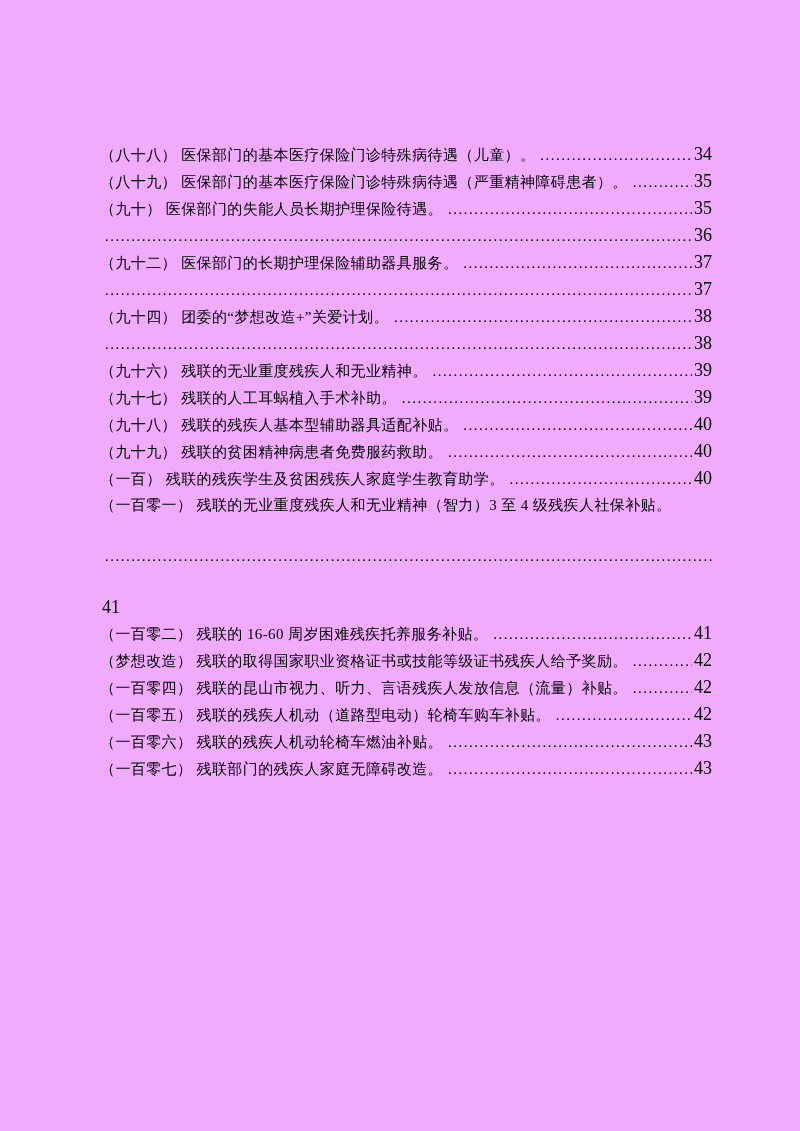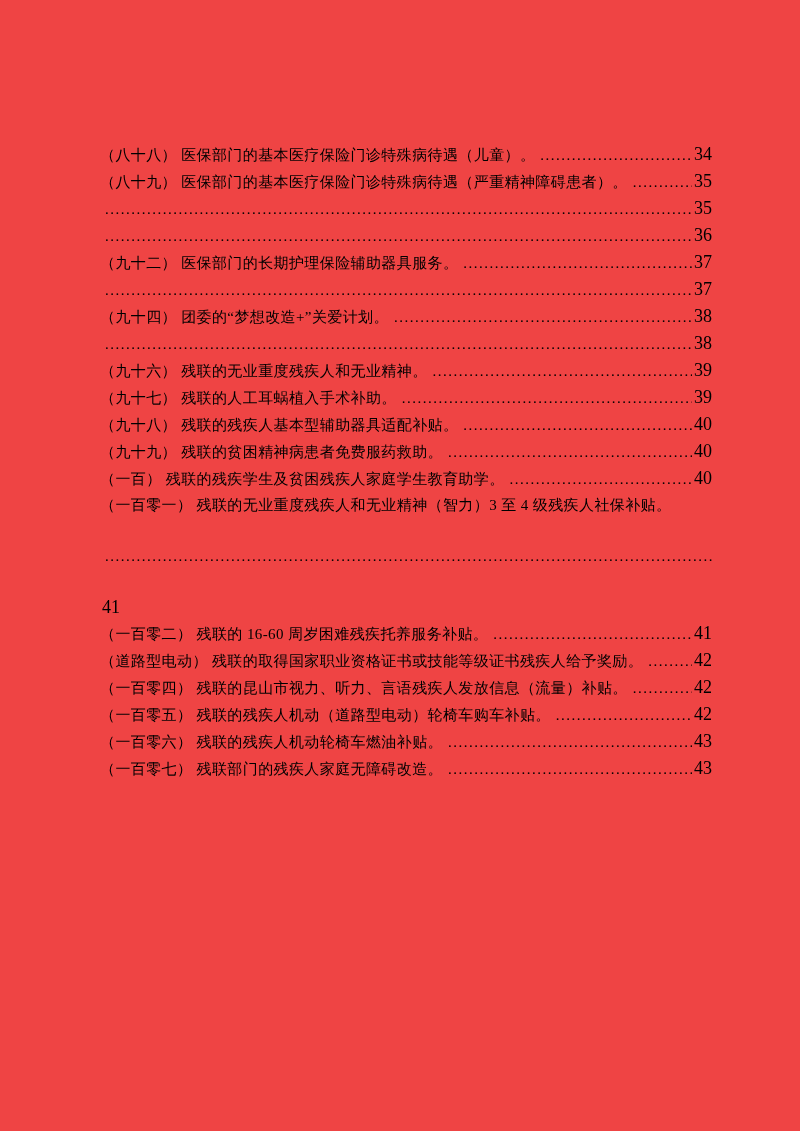--- a/index.html
+++ b/index.html
@@ -4,21 +4,21 @@
 <style>
   html, body {
     margin: 0;
     padding: 0;
     background: #ffffff;
   }
   .page {
     position: relative;
     width: 800px;
     height: 1131px;
-    background: #ef4444;
+    background: #f0abfc;
     color: #000000;
     font-family: "Liberation Serif", "DejaVu Serif", serif;
     overflow: hidden;
   }
   .toc {
     position: absolute;
     left: 100px;
     right: 88px;
     top: 141px;
   }
@@ -70,20 +70,21 @@
     <span class="entry-title">（八十八） 医保部门的基本医疗保险门诊特殊病待遇（儿童）。</span>
     <span class="dot-leader"></span>
     <span class="page-num">34</span>
   </div>
       <div class="toc-entry">
     <span class="entry-title">（八十九） 医保部门的基本医疗保险门诊特殊病待遇（严重精神障碍患者）。</span>
     <span class="dot-leader"></span>
     <span class="page-num">35</span>
   </div>
       <div class="toc-entry">
+    <span class="entry-title">（九十） 医保部门的失能人员长期护理保险待遇。</span>
     <span class="dot-leader"></span>
     <span class="page-num">35</span>
   </div>
       <div class="toc-entry">
     <span class="dot-leader"></span>
     <span class="page-num">36</span>
   </div>
       <div class="toc-entry">
     <span class="entry-title">（九十二） 医保部门的长期护理保险辅助器具服务。</span>
     <span class="dot-leader"></span>
@@ -131,21 +132,21 @@
     <span class="entry-title">（一百零一） 残联的无业重度残疾人和无业精神（智力）3 至 4 级残疾人社保补贴。</span>
     <span class="dot-leader"></span>
     <span class="page-num">41</span>
   </div>
       <div class="toc-entry">
     <span class="entry-title">（一百零二） 残联的 16-60 周岁困难残疾托养服务补贴。</span>
     <span class="dot-leader"></span>
     <span class="page-num">41</span>
   </div>
       <div class="toc-entry">
-    <span class="entry-title">（道路型电动） 残联的取得国家职业资格证书或技能等级证书残疾人给予奖励。</span>
+    <span class="entry-title">（梦想改造） 残联的取得国家职业资格证书或技能等级证书残疾人给予奖励。</span>
     <span class="dot-leader"></span>
     <span class="page-num">42</span>
   </div>
       <div class="toc-entry">
     <span class="entry-title">（一百零四） 残联的昆山市视力、听力、言语残疾人发放信息（流量）补贴。</span>
     <span class="dot-leader"></span>
     <span class="page-num">42</span>
   </div>
       <div class="toc-entry">
     <span class="entry-title">（一百零五） 残联的残疾人机动（道路型电动）轮椅车购车补贴。</span>

